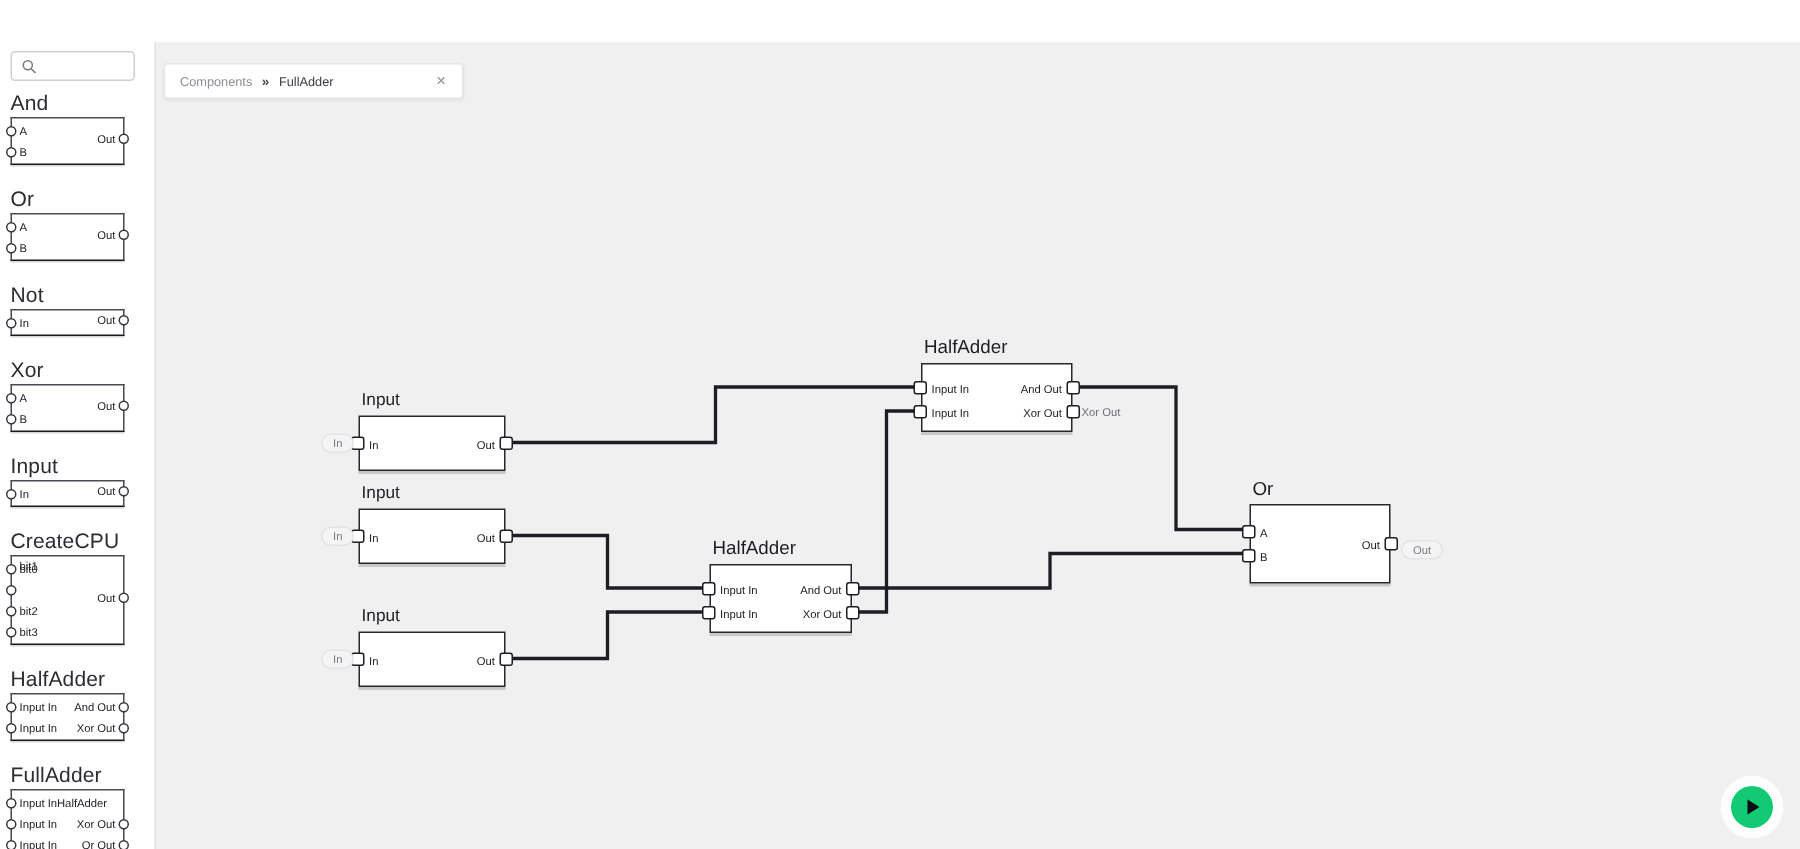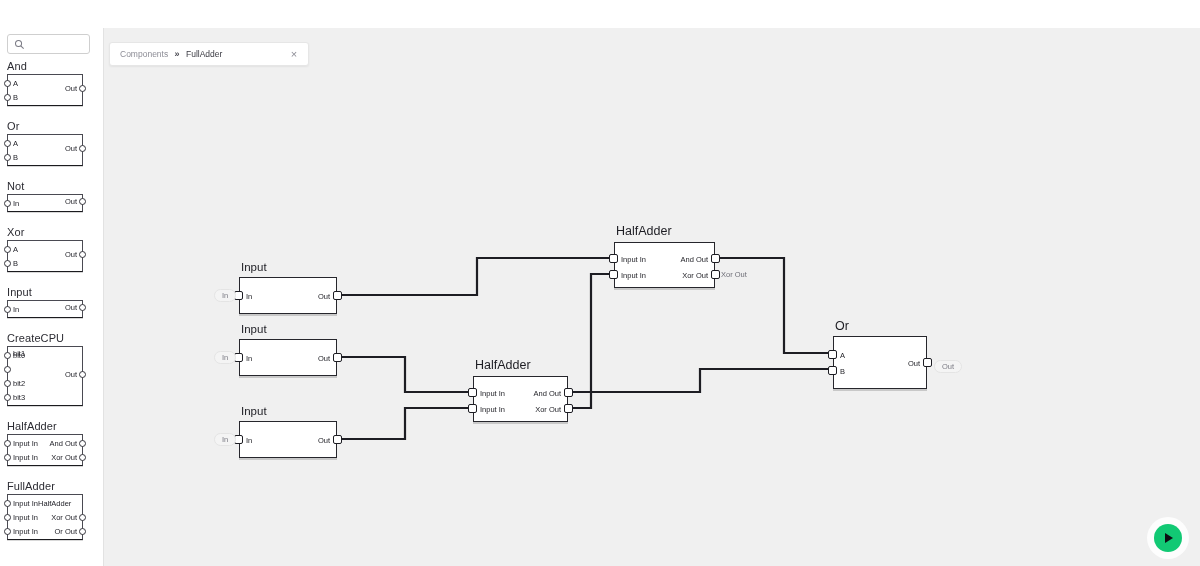--- a/index.html
+++ b/index.html
@@ -34,21 +34,21 @@
   .search-icon { position: absolute; left: 6px; top: 4px; width: 11px; height: 11px; }
   .search-input {
     position: absolute; left: 20px; top: 0; width: 60px; height: 18px;
     border: 0; outline: none; background: transparent;
     font-family: "Liberation Sans", sans-serif; font-size: 9px; color: #333;
   }
 
   .palette { position: absolute; left: 0; top: 32px; width: 104px; }
   .pal-item { position: relative; margin: 0 0 14px 0; }
   .pal-title {
-    font-size: 11px; color: #2c2c33; margin: 0 0 2px 7px; letter-spacing: .1px;
+    font-size: 14px; color: #2c2c33; margin: 0 0 2px 7px; letter-spacing: .1px;
   }
   .pal-box {
     position: relative; margin-left: 7px; width: 76px;
     background: #ffffff;
     border: 1px solid #4a4a52;
     border-bottom: 1px solid #1b1b1f;
     box-shadow: 0 1px 0 #d8d8d8;
   }
   .pal-pin {
     position: absolute; width: 7px; height: 7px; border-radius: 50%;

